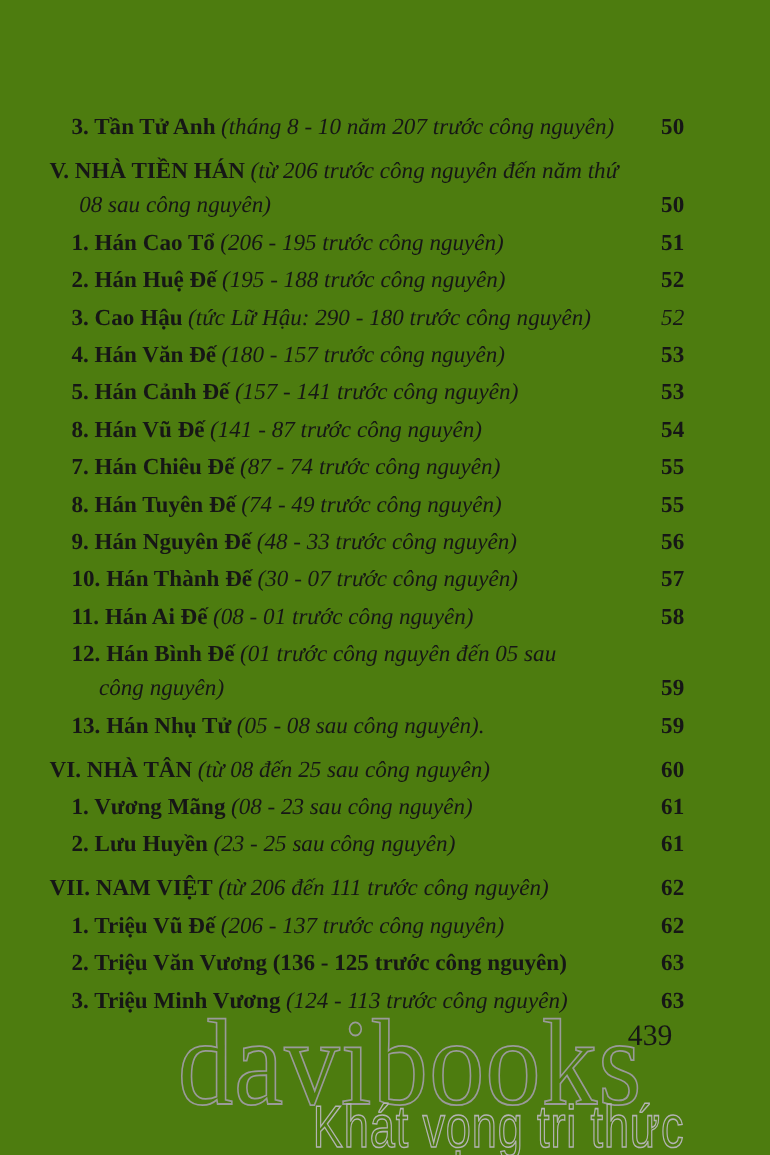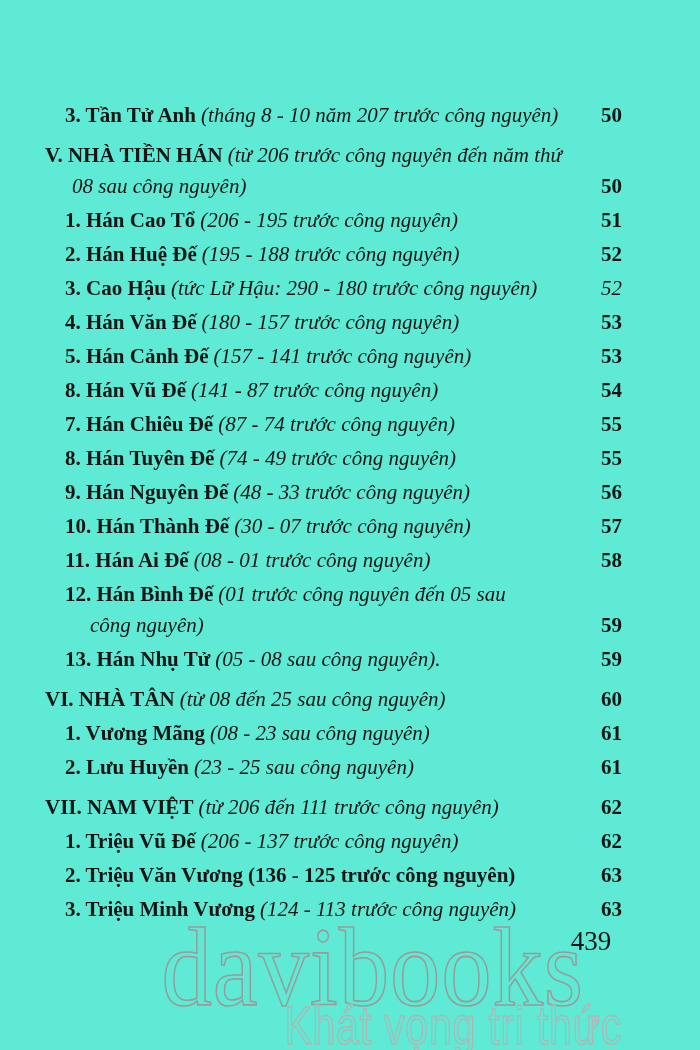--- a/index.html
+++ b/index.html
@@ -1,20 +1,20 @@
 <!DOCTYPE html>
 <html><head>
 <meta charset="utf-8">
 <style>
   html, body { margin: 0; padding: 0; background: #ffffff; }
   #page {
     position: relative;
     width: 700px;
     height: 1050px;
-    background: #5eead4;
+    background: #4d7c0f;
     overflow: hidden;
     font-family: "Liberation Serif", "DejaVu Serif", serif;
     color: #161616;
     font-size: 21px;
   }
   #toc {
     position: relative;
     z-index: 2;
     padding: 100px 78px 0 45px;
   }

